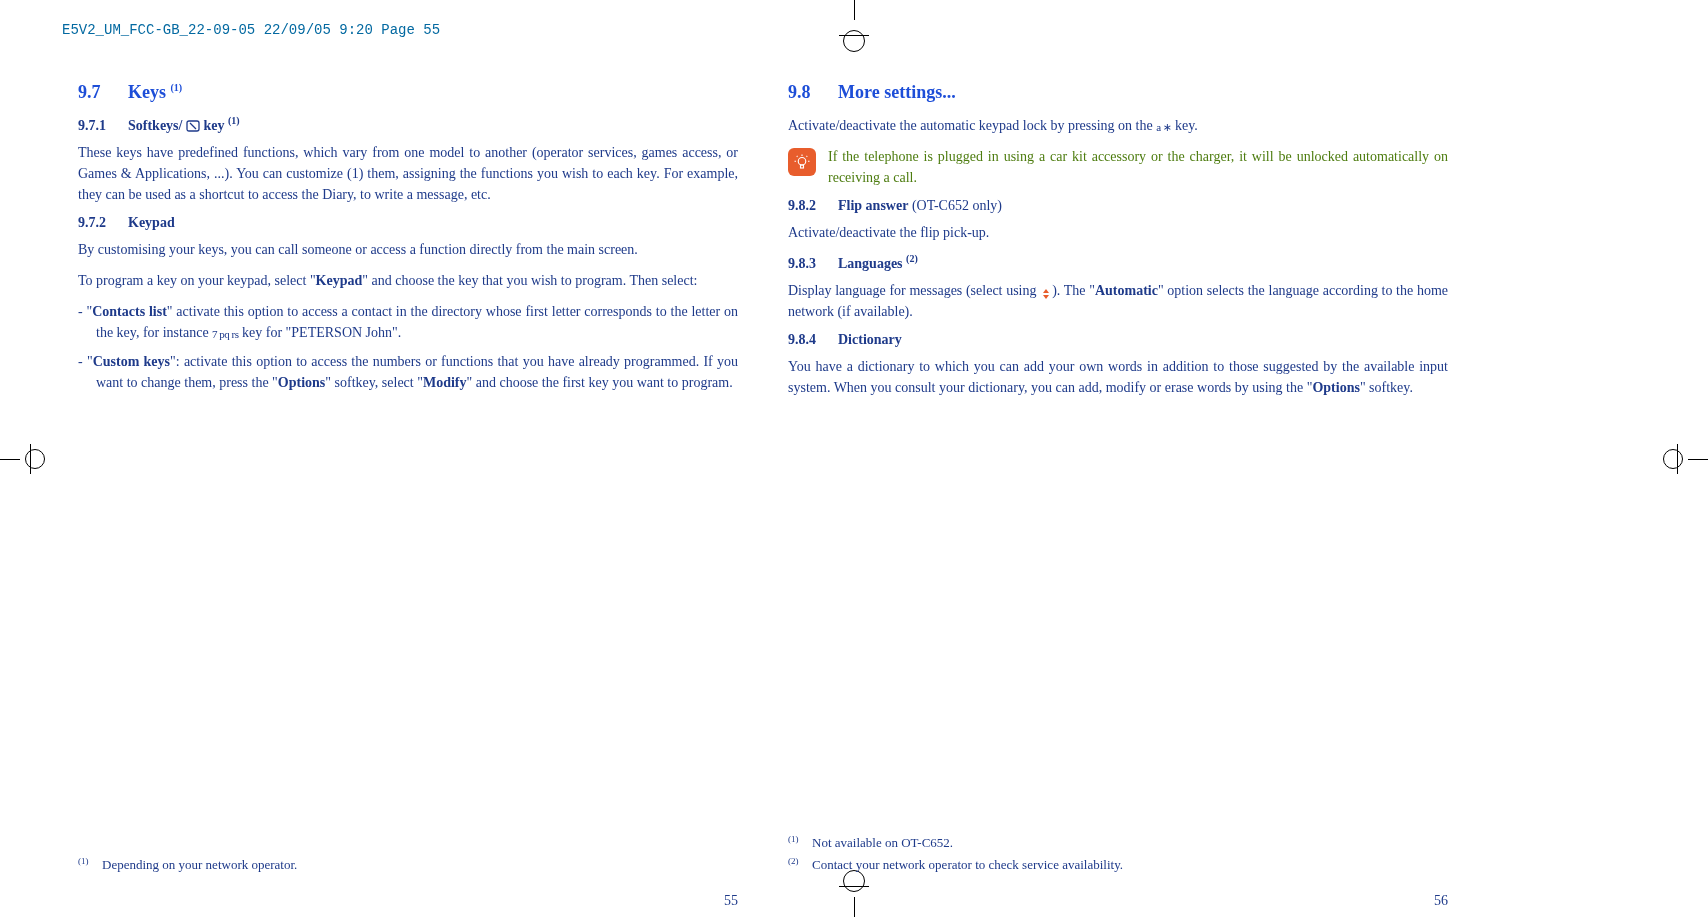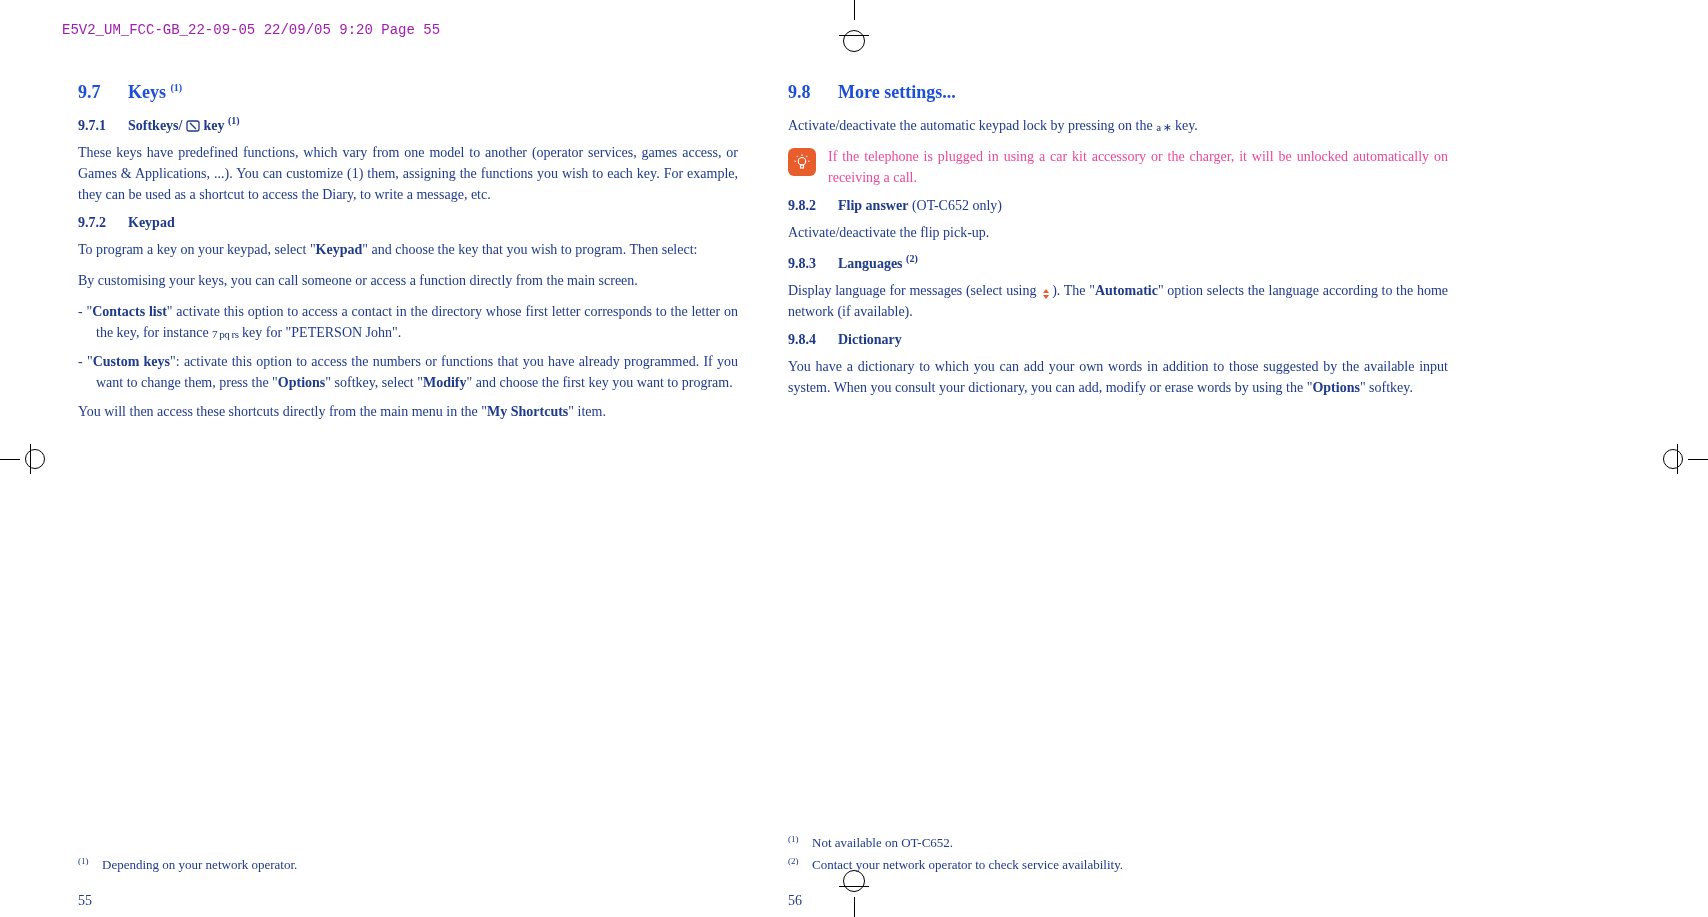--- a/index.html
+++ b/index.html
@@ -10,21 +10,21 @@
   height: 917px;
   position: relative;
   color: #1e3a8a;
 }
 .header-bar {
   position: absolute;
   top: 22px;
   left: 62px;
   font-family: 'Courier New', monospace;
   font-size: 14px;
-  color: #a21caf;
+  color: #0369a1;
 }
 .crop-mark-top {
   position: absolute;
   top: 0;
   left: 50%;
   transform: translateX(-50%);
   width: 60px;
   height: 40px;
 }
 .crop-mark-top::before {
@@ -219,21 +219,21 @@
   display: flex;
   align-items: center;
   justify-content: center;
   flex-shrink: 0;
   margin-top: 2px;
 }
 .info-icon svg { width: 18px; height: 18px; }
 .info-text {
   font-size: 14px;
   line-height: 1.5;
-  color: #ec4899;
+  color: #4d7c0f;
   text-align: justify;
   flex: 1;
 }
 .nav-arrow {
   display: inline-block;
   width: 12px;
   height: 12px;
   vertical-align: middle;
 }
 .key-glyph {
@@ -256,21 +256,21 @@
   font-size: 9px;
   vertical-align: super;
   display: inline-block;
   width: 24px;
 }
 .page-num {
   position: absolute;
   bottom: 8px;
   font-size: 14px;
   color: #1e3a8a;
-  text-align: left;
+  text-align: right;
 }
 .page-num-left { left: 78px; width: 660px; }
 .page-num-right { left: 788px; width: 660px; }
 </style>
 </head>
 <body>
 
 <div class="header-bar">E5V2_UM_FCC-GB_22-09-05  22/09/05  9:20  Page 55</div>
 
 <div class="crop-mark-top"></div>
@@ -298,29 +298,28 @@
           <path d="M1 3 Q1 1 3 1 L11 1 Q13 1 13 3 L13 9 Q13 11 11 11 L3 11 Q1 11 1 9 Z M7 6 L4 3 M7 6 L10 9" fill="none" stroke="#1e3a8a" stroke-width="1.3"></path>
         </svg></span> <span>key</span> <span class="sup">(1)</span>
   </div>
 
   <div class="body-text">These keys have predefined functions, which vary from one model to another (operator services, games access, or Games &amp; Applications, ...). You can customize (1) them, assigning the functions you wish to each key. For example, they can be used as a shortcut to access the Diary, to write a message, etc.</div>
 
   <div class="sub-heading">
     <span class="num">9.7.2</span><span>Keypad</span>
   </div>
 
+  <div class="body-text">By customising your keys, you can call someone or access a function directly from the main screen.</div>
+
   <div class="body-text"><span>To program a key on your keypad, select "</span><span class="bold">Keypad</span><span>" and choose the key that you wish to program. Then select:</span></div>
 
-  <div class="body-text">By customising your keys, you can call someone or access a function directly from the main screen.</div>
-
   <div class="list-item"><span>-  "</span><span class="bold">Contacts list</span><span>" activate this option to access a contact in the directory whose first letter corresponds to the letter on the key, for instance </span><span class="key-glyph">7 pq rs</span><span> key for "PETERSON John".</span></div>
 
   <div class="list-item"><span>-  "</span><span class="bold">Custom keys</span><span>": activate this option to access the numbers or functions that you have already programmed. If you want to change them, press the "</span><span class="bold">Options</span><span>" softkey, select "</span><span class="bold">Modify</span><span>" and choose the first key you want to program.</span></div>
 
-  <div class="body-text"><span>You will then access these shortcuts directly from the main menu in the "</span><span class="bold">My Shortcuts</span><span>" item.</span></div>
 </div>
 
 <div class="footnotes footnotes-left">
   <div class="footnote-line"><span class="fsup">(1)</span><span>Depending on your network operator.</span></div>
 </div>
 <div class="page-num page-num-left">55</div>
 
 <div class="page-right">
   <div class="section-heading">
     <span class="num">9.8</span><span>More settings...</span>

